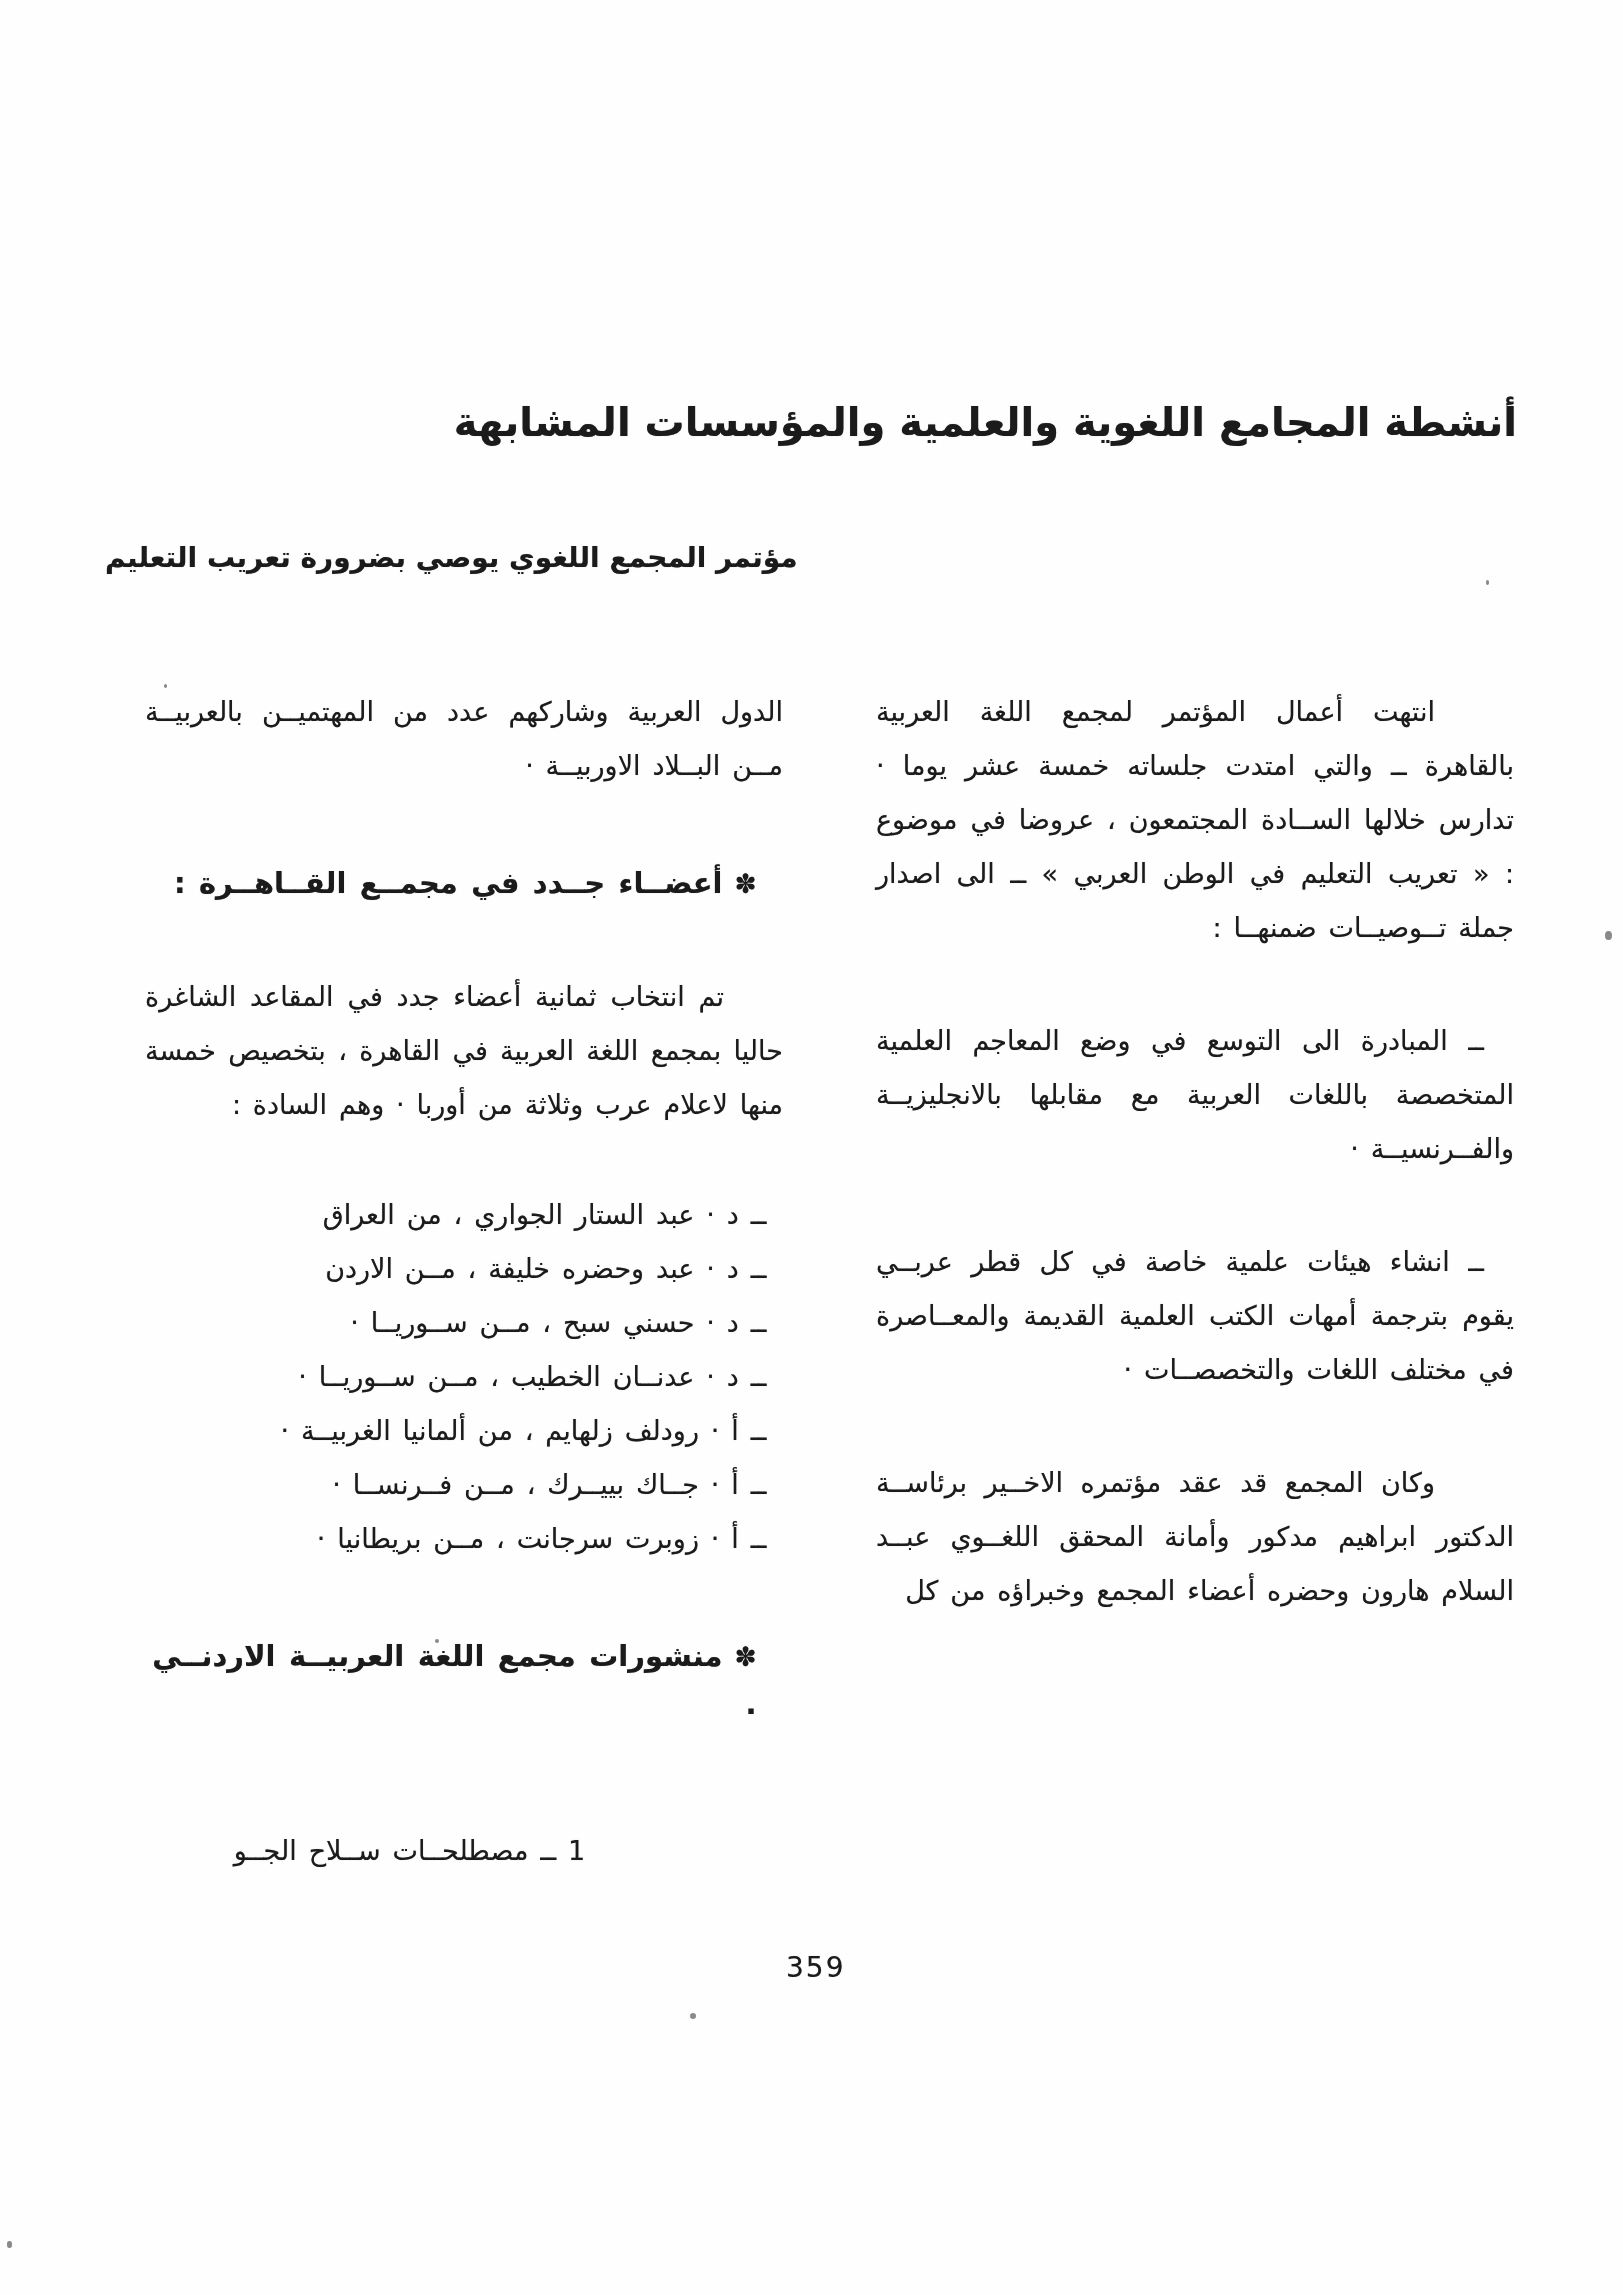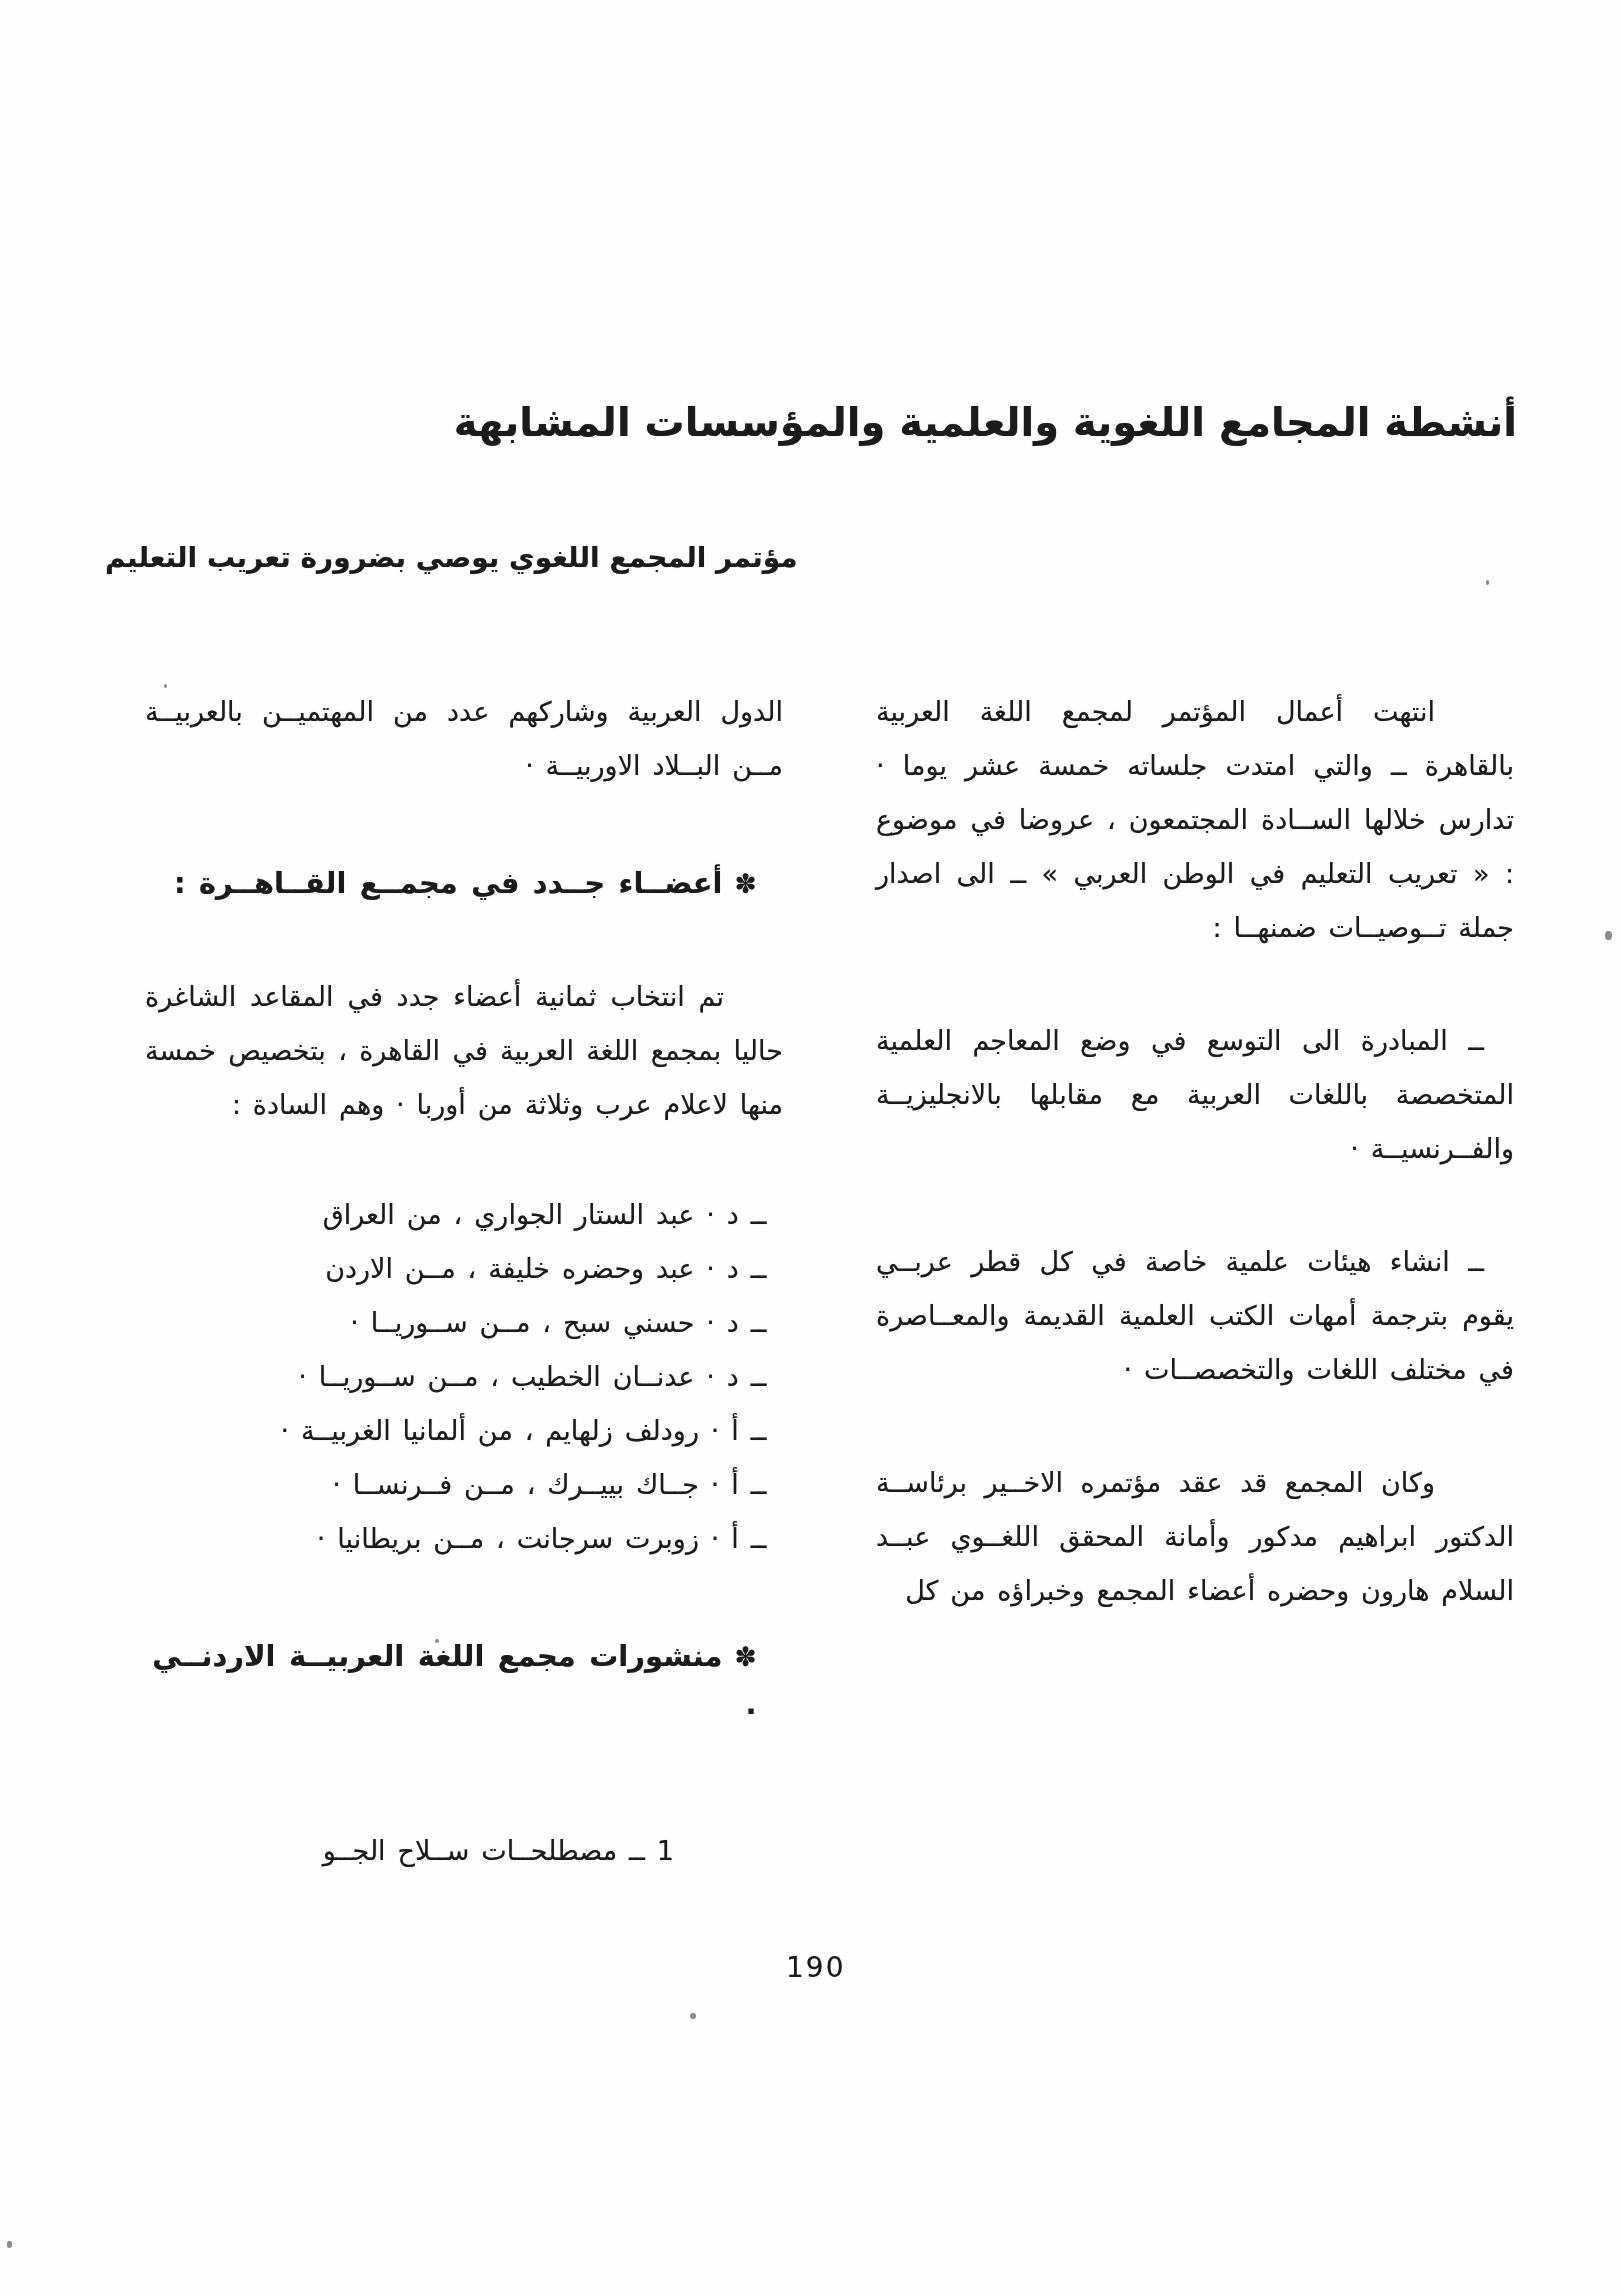--- a/index.html
+++ b/index.html
@@ -73,21 +73,21 @@
     margin-top: 56px;
     padding-right: 16.5px;
   }
   .member-line {
     text-align: right;
     white-space: nowrap;
   }
   .numbered-item {
     margin-top: 86px;
     padding-right: 109px;
-    text-align: right;
+    text-align: center;
   }
   .page-number {
     position: absolute;
     top: 1951px;
     left: 787px;
     font-size: 28px;
     letter-spacing: 2px;
     direction: ltr;
   }
   .speck {
@@ -132,21 +132,21 @@
         <div class="member-line">ــ أ · زوبرت سرجانت ، مــن بريطانيا ·</div>
       </div>
 
       <h3 class="sec-heading"><span class="marker">✽</span><span>منشورات مجمع اللغة العربيــة الاردنــي ·</span></h3>
 
       <div class="numbered-item">1 ــ مصطلحــات ســلاح الجــو</div>
     </div>
 
   </div>
 
-  <div class="page-number">190</div>
+  <div class="page-number">359</div>
 
   <div class="speck" style="top:931px; left:1606px; width:6.6px; height:9.3px;"></div>
   <div class="speck" style="top:2013px; left:691px; width:6px; height:6px;"></div>
   <div class="speck" style="top:580px; left:1487px; width:3.3px; height:4.6px;"></div>
   <div class="speck" style="top:684px; left:165px; width:3.3px; height:4px;"></div>
   <div class="speck" style="top:1639px; left:436px; width:4px; height:4px;"></div>
   <div class="speck" style="top:2241px; left:8px; width:4.6px; height:6.6px;"></div>
 
 </div>
 

